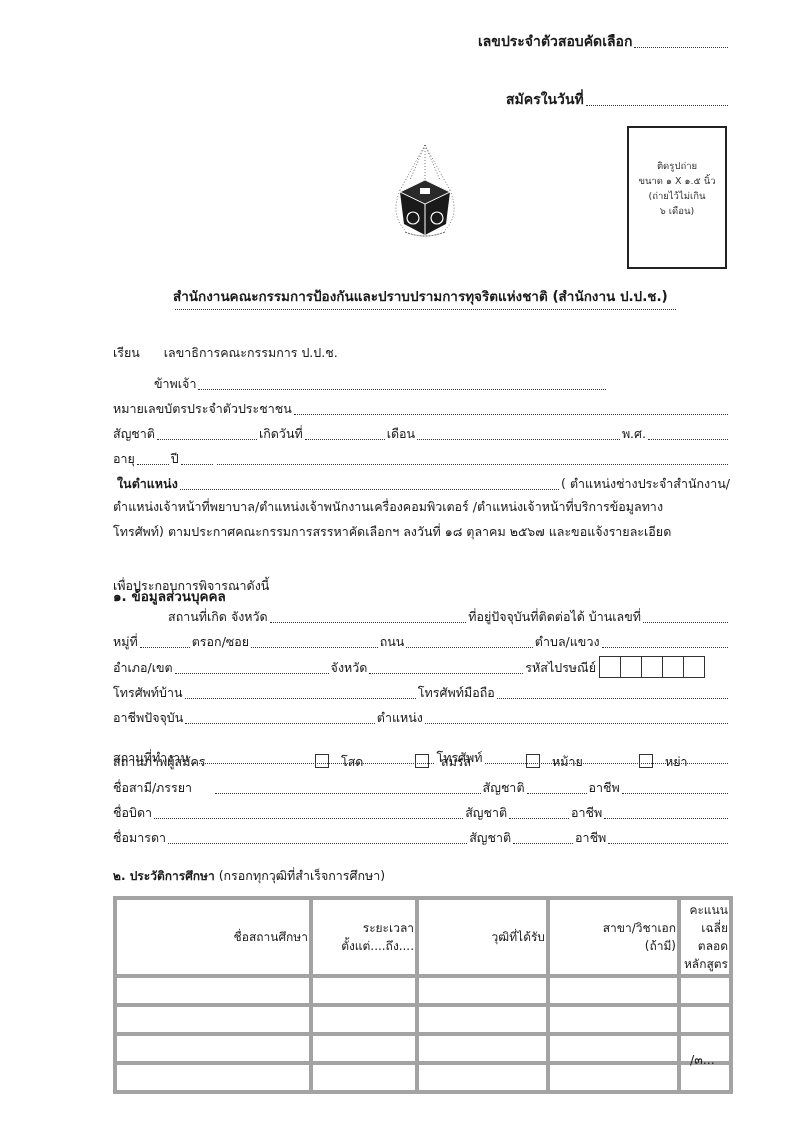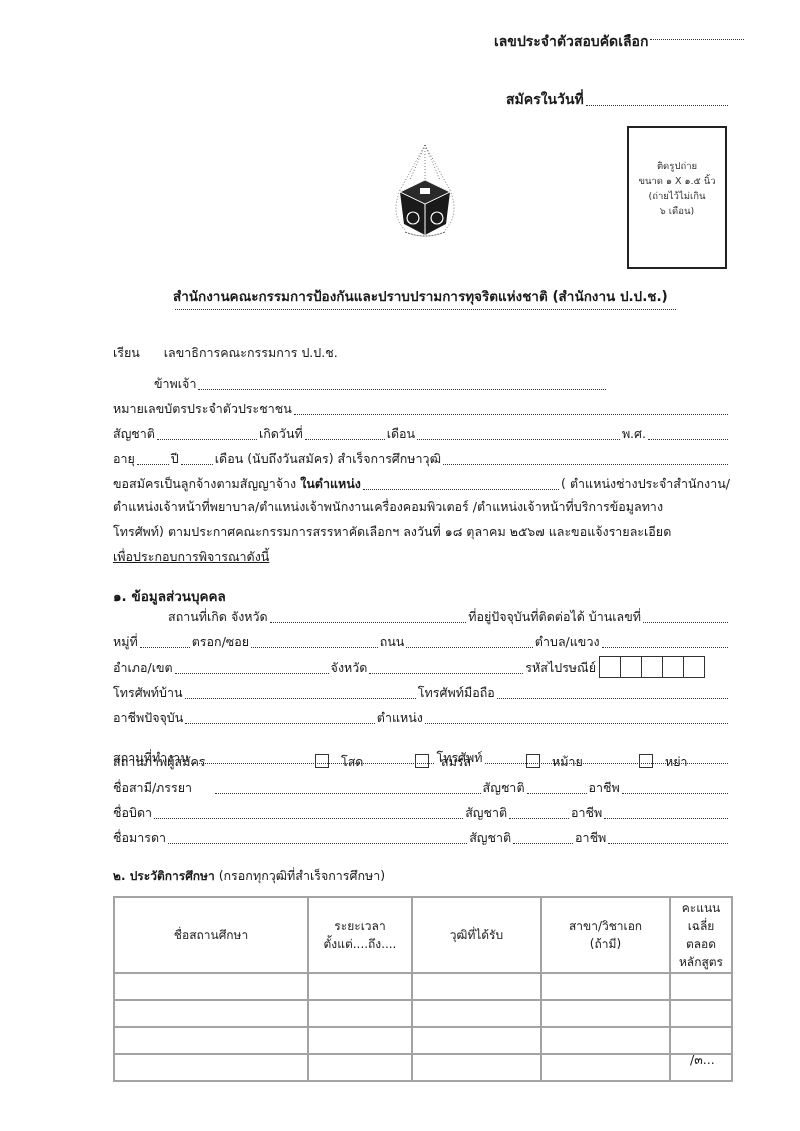--- a/index.html
+++ b/index.html
@@ -26,28 +26,28 @@
   .logo { position: absolute; left: 380px; top: 140px; width: 90px; height: 100px; }
   .postal { display: flex; margin-left: 4px; }
   .postal span { width: 22px; height: 22px; border: 1px solid #333; box-sizing: border-box; margin-left: -1px; display: inline-block; }
   .checkbox { display: inline-block; width: 12px; height: 12px; border: 1px solid #333; margin-right: 12px; vertical-align: -2px; }
   .status-row { position: absolute; left: 113px; top: 750px; height: 22px; width: 620px; }
   .status-row .opt { position: absolute; top: 2px; }
   table.edu {
     position: absolute; left: 113px; top: 896px; width: 620px;
     border-collapse: collapse; font-size: 12px;
   }
-  table.edu th, table.edu td { border: 2px solid #a3a3a3; text-align: center; font-weight: normal; }
+  table.edu th, table.edu td { border: 4px solid #a3a3a3; text-align: right; font-weight: normal; }
   table.edu th { height: 48px; line-height: 18px; }
   table.edu td { height: 23px; }
 </style>
 </head>
 <body>
 
-<div class="abs bold" style="left:494px; top:30px; width:252px; display:flex; align-items:center;">
+<div class="abs bold" style="left:478px; top:30px; width:252px; display:flex; align-items:flex-end;">
   <span style="font-size:14px;">เลขประจำตัวสอบคัดเลือก</span>
   <span class="dots"></span>
 </div>
 <div class="abs bold" style="left:506px; top:88px; width:224px; display:flex; align-items:flex-end;">
   <span style="font-size:14px;">สมัครในวันที่</span>
   <span class="dots"></span>
 </div>
 
 <div class="logo">
   <svg width="90" height="100" viewBox="0 0 90 100">
@@ -99,32 +99,30 @@
   <span class="lbl">เดือน</span>
   <span class="dots"></span>
   <span class="lbl">พ.ศ.</span>
   <span class="fixed-dots" style="width:80px;"></span>
 </div>
 <div class="line" style="top:447px;">
   <span class="lbl">อายุ</span>
   <span class="fixed-dots" style="width:32px;"></span>
   <span class="lbl">ปี</span>
   <span class="fixed-dots" style="width:32px;"></span>
-  <span class="lbl">เดือน (นับถึงวันสมัคร) สำเร็จการศึกษาวุฒิ</span>
   <span class="dots"></span>
 </div>
 <div class="line" style="top:472px;">
-  <span class="lbl">ขอสมัครเป็นลูกจ้างตามสัญญาจ้าง</span>
   <span class="lbl bold" style="margin-left:4px;">ในตำแหน่ง</span>
   <span class="dots"></span>
   <span class="lbl">( ตำแหน่งช่างประจำสำนักงาน/</span>
 </div>
 <div class="abs" style="left:113px; top:497px;">ตำแหน่งเจ้าหน้าที่พยาบาล/ตำแหน่งเจ้าพนักงานเครื่องคอมพิวเตอร์ /ตำแหน่งเจ้าหน้าที่บริการข้อมูลทาง</div>
 <div class="abs" style="left:113px; top:522px;">โทรศัพท์) ตามประกาศคณะกรรมการสรรหาคัดเลือกฯ ลงวันที่ ๑๘ ตุลาคม ๒๕๖๗ และขอแจ้งรายละเอียด</div>
-<div class="abs" style="left:113px; top:547px;text-decoration:underline;">เพื่อประกอบการพิจารณาดังนี้</div>
+<div class="abs" style="left:113px; top:576px;">เพื่อประกอบการพิจารณาดังนี้</div>
 
 <div class="abs bold" style="left:113px; top:585px; font-size:13.5px;">๑. ข้อมูลส่วนบุคคล</div>
 <div class="line" style="top:605px; left:168px;">
   <span class="lbl">สถานที่เกิด จังหวัด</span>
   <span class="dots"></span>
   <span class="lbl">ที่อยู่ปัจจุบันที่ติดต่อได้ บ้านเลขที่</span>
   <span class="fixed-dots" style="width:85px;"></span>
 </div>
 <div class="line" style="top:630px;">
   <span class="lbl">หมู่ที่</span>

